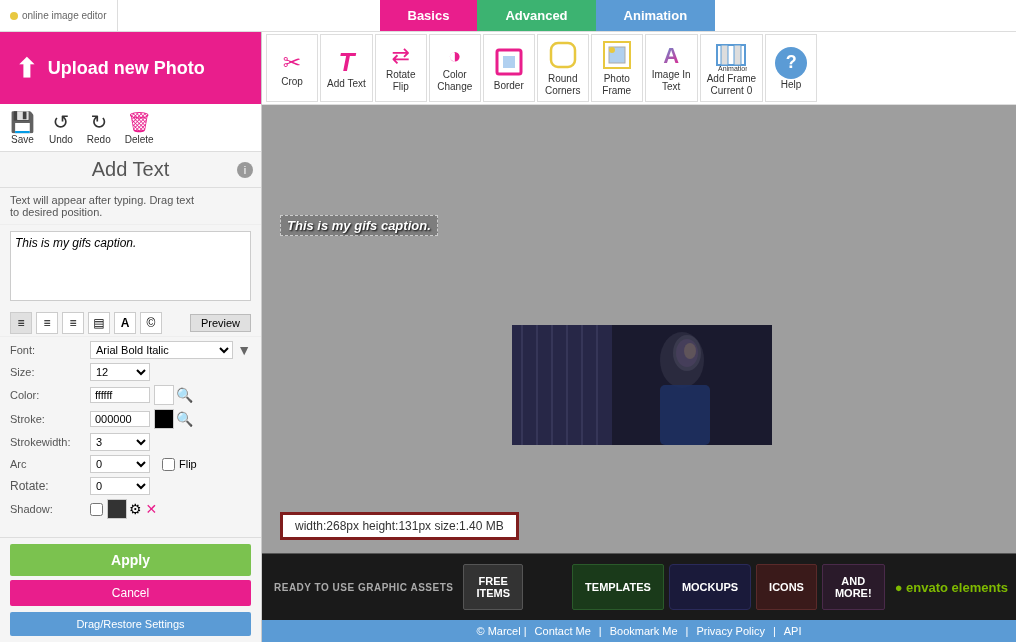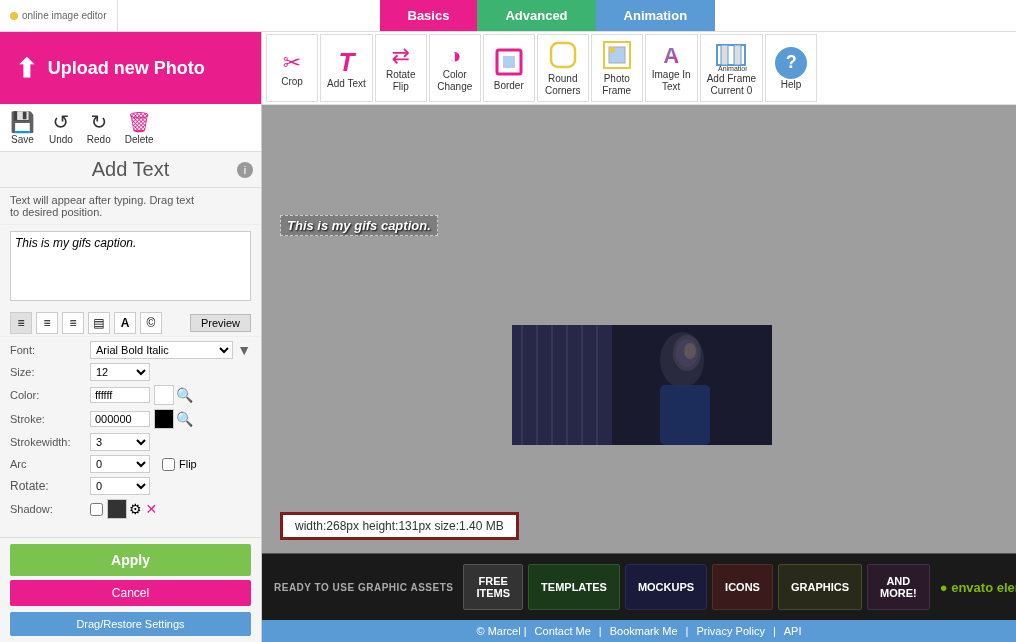--- a/index.html
+++ b/index.html
@@ -270,24 +270,23 @@
         </div>
 
         <div style="position:absolute; bottom:80px; left:18px; background:#fff; border:3px solid #7f1d1d; padding:4px 12px; font-size:12px; color:#333;">
           <span>width:268px  height:131px  size:1.40 MB</span>
         </div>
 
         <div style="position:absolute; bottom:0; left:0; right:0; background:#1a1a1a; display:flex; align-items:center; padding:10px 12px; gap:10px; border-top:1px solid #555;">
           <div style="color:#aaa; font-size:10px; font-weight:bold; letter-spacing:0.5px; white-space:nowrap;">READY TO USE GRAPHIC ASSETS</div>
           <div style="display:flex; gap:5px; flex:1;">
             <button style="padding:10px 12px; font-size:11px; font-weight:bold; cursor:pointer; border:1px solid #555; color:#fff; background:#333; border-radius:2px;">FREE ITEMS</button>
-            <button style="padding:10px 12px; font-size:11px; font-weight:bold; cursor:pointer; border:1px solid #2a5a2a; color:#fff; background:#1a3a1a; border-radius:2px;">TEMPLATES</button>
+            <button style="padding:10px 12px; font-size:11px; font-weight:bold; cursor:pointer; border:1px solid #2a5a2a; color:#fff; background:#1a3a1a; border-radius:2px;margin-left:44px;">TEMPLATES</button>
             <button style="padding:10px 12px; font-size:11px; font-weight:bold; cursor:pointer; border:1px solid #2a2a5a; color:#fff; background:#1a1a3a; border-radius:4px;">MOCKUPS</button>
             <button style="padding:10px 12px; font-size:11px; font-weight:bold; cursor:pointer; border:1px solid #5a2a2a; color:#fff; background:#3a1a1a; border-radius:2px;">ICONS</button>
-            <button style="padding:10px 12px; font-size:11px; font-weight:bold; cursor:pointer; border:1px solid #4a4a2a; color:#fff; background:#2a2a1a; border-radius:2px;">GRAPHICS</button>
             <button style="padding:10px 12px; font-size:11px; font-weight:bold; cursor:pointer; border:1px solid #4a2a4a; color:#fff; background:#2a1a2a; border-radius:2px;">AND MORE!</button>
           </div>
           <div style="color:#7fba00; font-size:13px; font-weight:bold; white-space:nowrap;">
             <span style="color:#7fba00;">●</span> <span>envato elements</span>
           </div>
 
         </div>
       </div>
 
       <div style="background:#5b9bd5; color:#fff; font-size:11px; display:flex; align-items:center; justify-content:center; gap:8px; padding:5px; flex-shrink:0;">

